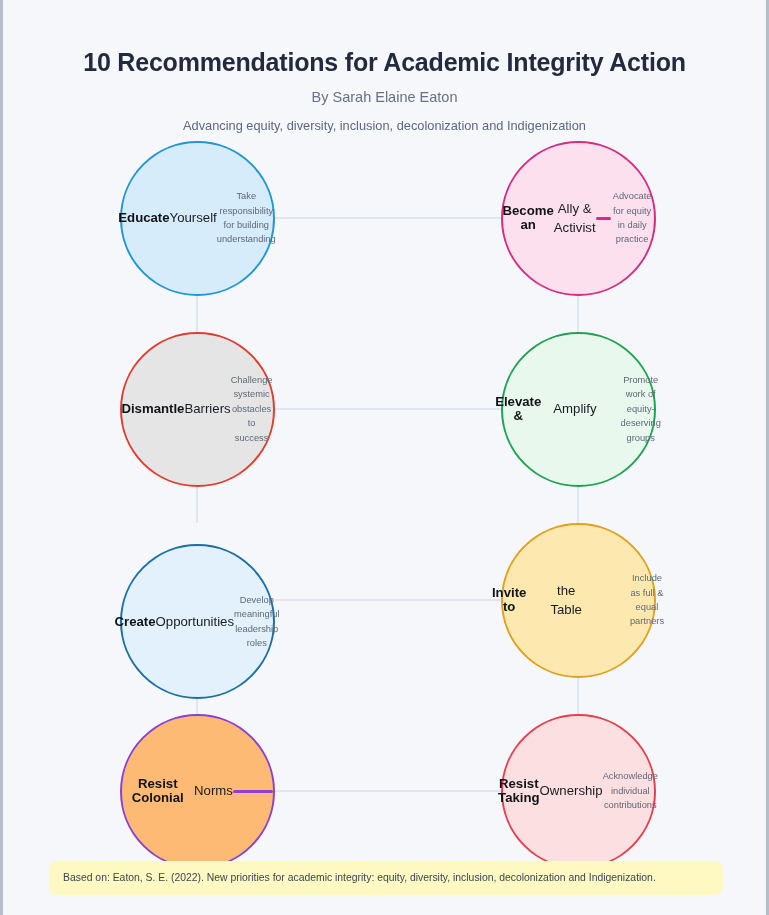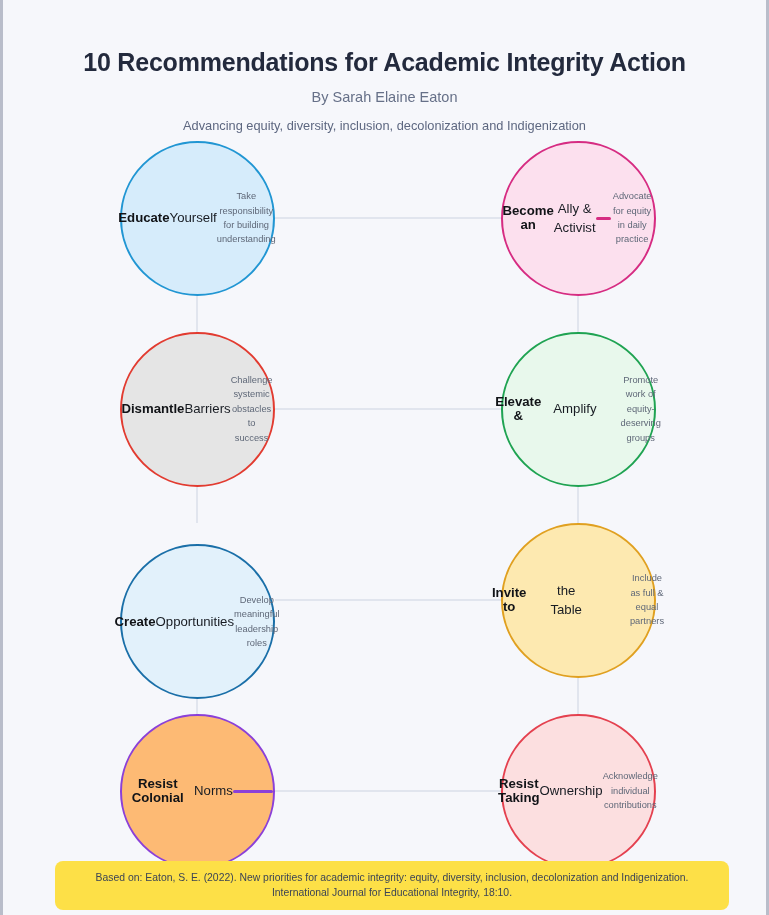--- a/index.html
+++ b/index.html
@@ -110,28 +110,27 @@
   .node-desc {
     font-size: 9.3px;
     color: #5f6878;
     line-height: 1.55;
     max-width: 118px;
   }
 
   
   .footer {
     position: absolute;
-    left: 52px;
+    left: 46px;
     top: 861px;
     width: 674px;
     box-sizing: border-box;
-    background: #fde047;
+    background: #fef9c3;
     border-radius: 8px;
     padding: 9px 14px 10px 14px;
-    text-align: center;
   }
   .footer-line {
     font-size: 10.4px;
     color: #3c4455;
     line-height: 1.45;
   }
 </style>
 </head>
 <body>
 
@@ -202,16 +201,15 @@
           <div class="node-title">Resist Taking</div>
           <div class="node-subtitle">Ownership</div>
           <div class="node-rule" style="background: rgb(228, 65, 79);"></div>
           <div class="node-desc">Acknowledge individual contributions</div>
         </div>
       </div>
   </div>
 
   <div class="footer">
     <div class="footer-line">Based on: Eaton, S. E. (2022). New priorities for academic integrity: equity, diversity, inclusion, decolonization and Indigenization.</div>
-    <div class="footer-line">International Journal for Educational Integrity, 18:10.</div>
   </div>
 
 </div>
 
 </body></html>

